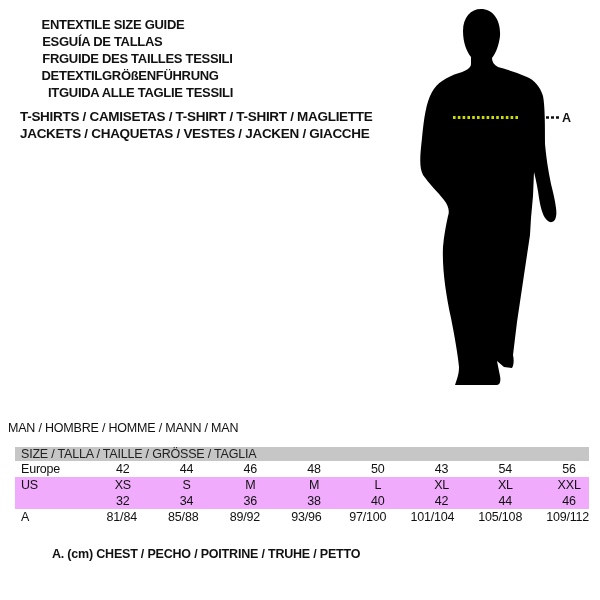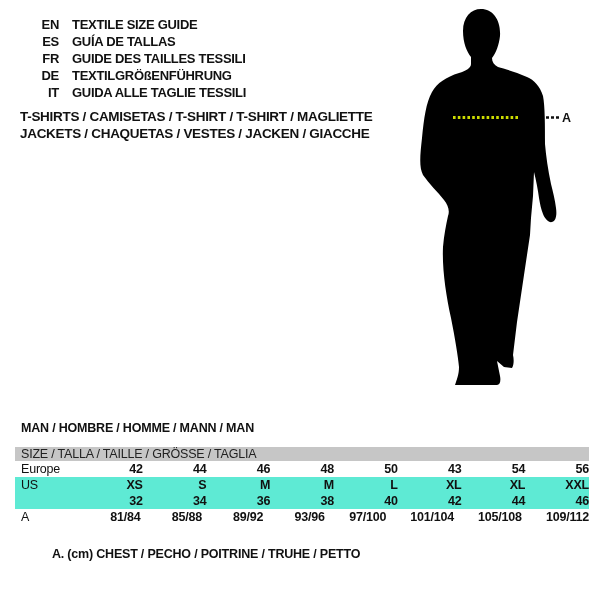--- a/index.html
+++ b/index.html
@@ -5,40 +5,40 @@
   html,body { margin:0; padding:0; }
   .canvas {
     position:relative; width:600px; height:600px; background:#ffffff;
     font-family:"Liberation Sans", sans-serif; color:#111; overflow:hidden;
   }
 
   
   .lang-block { position:absolute; left:21px; top:16px;text-align:right; }
   .lang-row { display:flex; line-height:17px; font-size:13px; font-weight:bold; letter-spacing:-0.3px; }
   .lang-code { width:38px; }
-  .lang-label { white-space:nowrap;margin-left:13px; }
+  .lang-label { white-space:nowrap; }
 
   
   .product-lines { position:absolute; left:20px; top:108px; }
   .product-line { line-height:17px; font-size:13.5px; font-weight:bold; letter-spacing:-0.3px; white-space:nowrap; }
 
   
   .figure-svg { position:absolute; left:400px; top:0; }
   .measure-a { font-family:"Liberation Sans", sans-serif; font-size:12.5px; font-weight:600; fill:#111; }
 
   
-  .section-title { position:absolute; left:21px; top:421px; font-size:12.5px; font-weight:700; letter-spacing:-0.2px; line-height:14px; }
+  .section-title { position:absolute; left:8px; top:421px; font-size:12.5px; font-weight:400; letter-spacing:-0.2px; line-height:14px; }
 
   
   .size-table { position:absolute; left:15px; top:447px; width:574px; font-size:12.5px; letter-spacing:-0.2px; }
   .t-header { height:14px; background:#c6c6c6; display:flex; align-items:center; padding-left:6px; color:#222; }
   .t-row { display:grid; grid-template-columns:64px repeat(8, 1fr); height:16px; align-items:center;gap:24px; }
-  .t-row.shaded { background:#5eead4; }
+  .t-row.shaded { background:#f0abfc; }
   .t-label { padding-left:6px; text-align:left; }
-  .t-cell { text-align:right;font-weight:bold; }
+  .t-cell { text-align:center; }
 
   
   .footnote { position:absolute; left:20px; top:547px; font-size:12.5px; font-weight:bold; letter-spacing:-0.2px; line-height:14px;margin-left:32px; }
 </style>
 </head>
 <body>
 
 <div class="canvas">
 
   <div class="lang-block">

